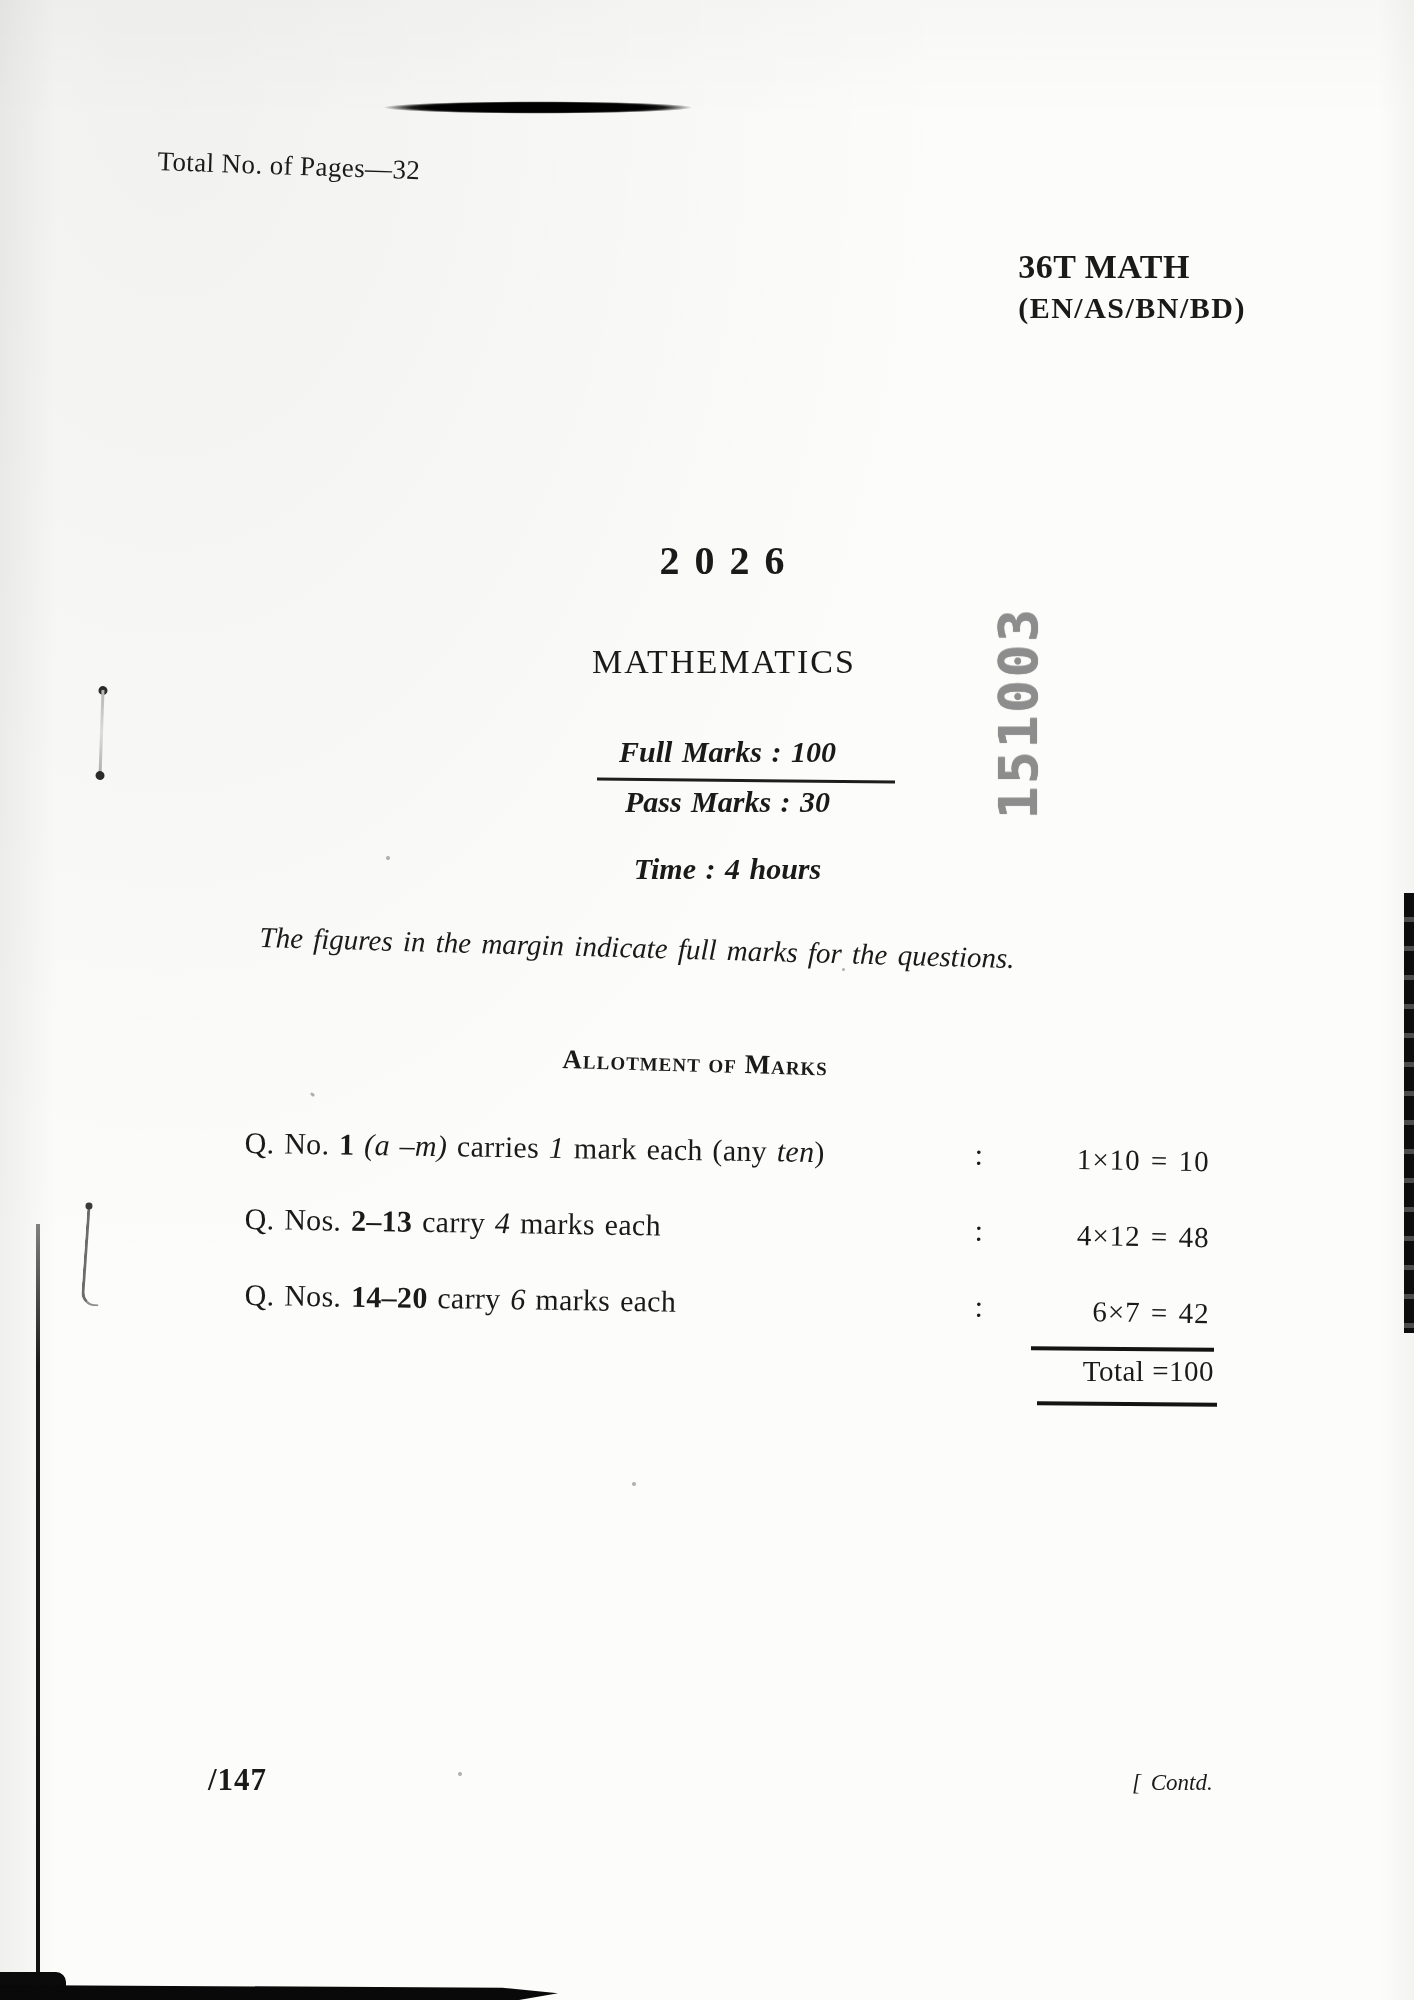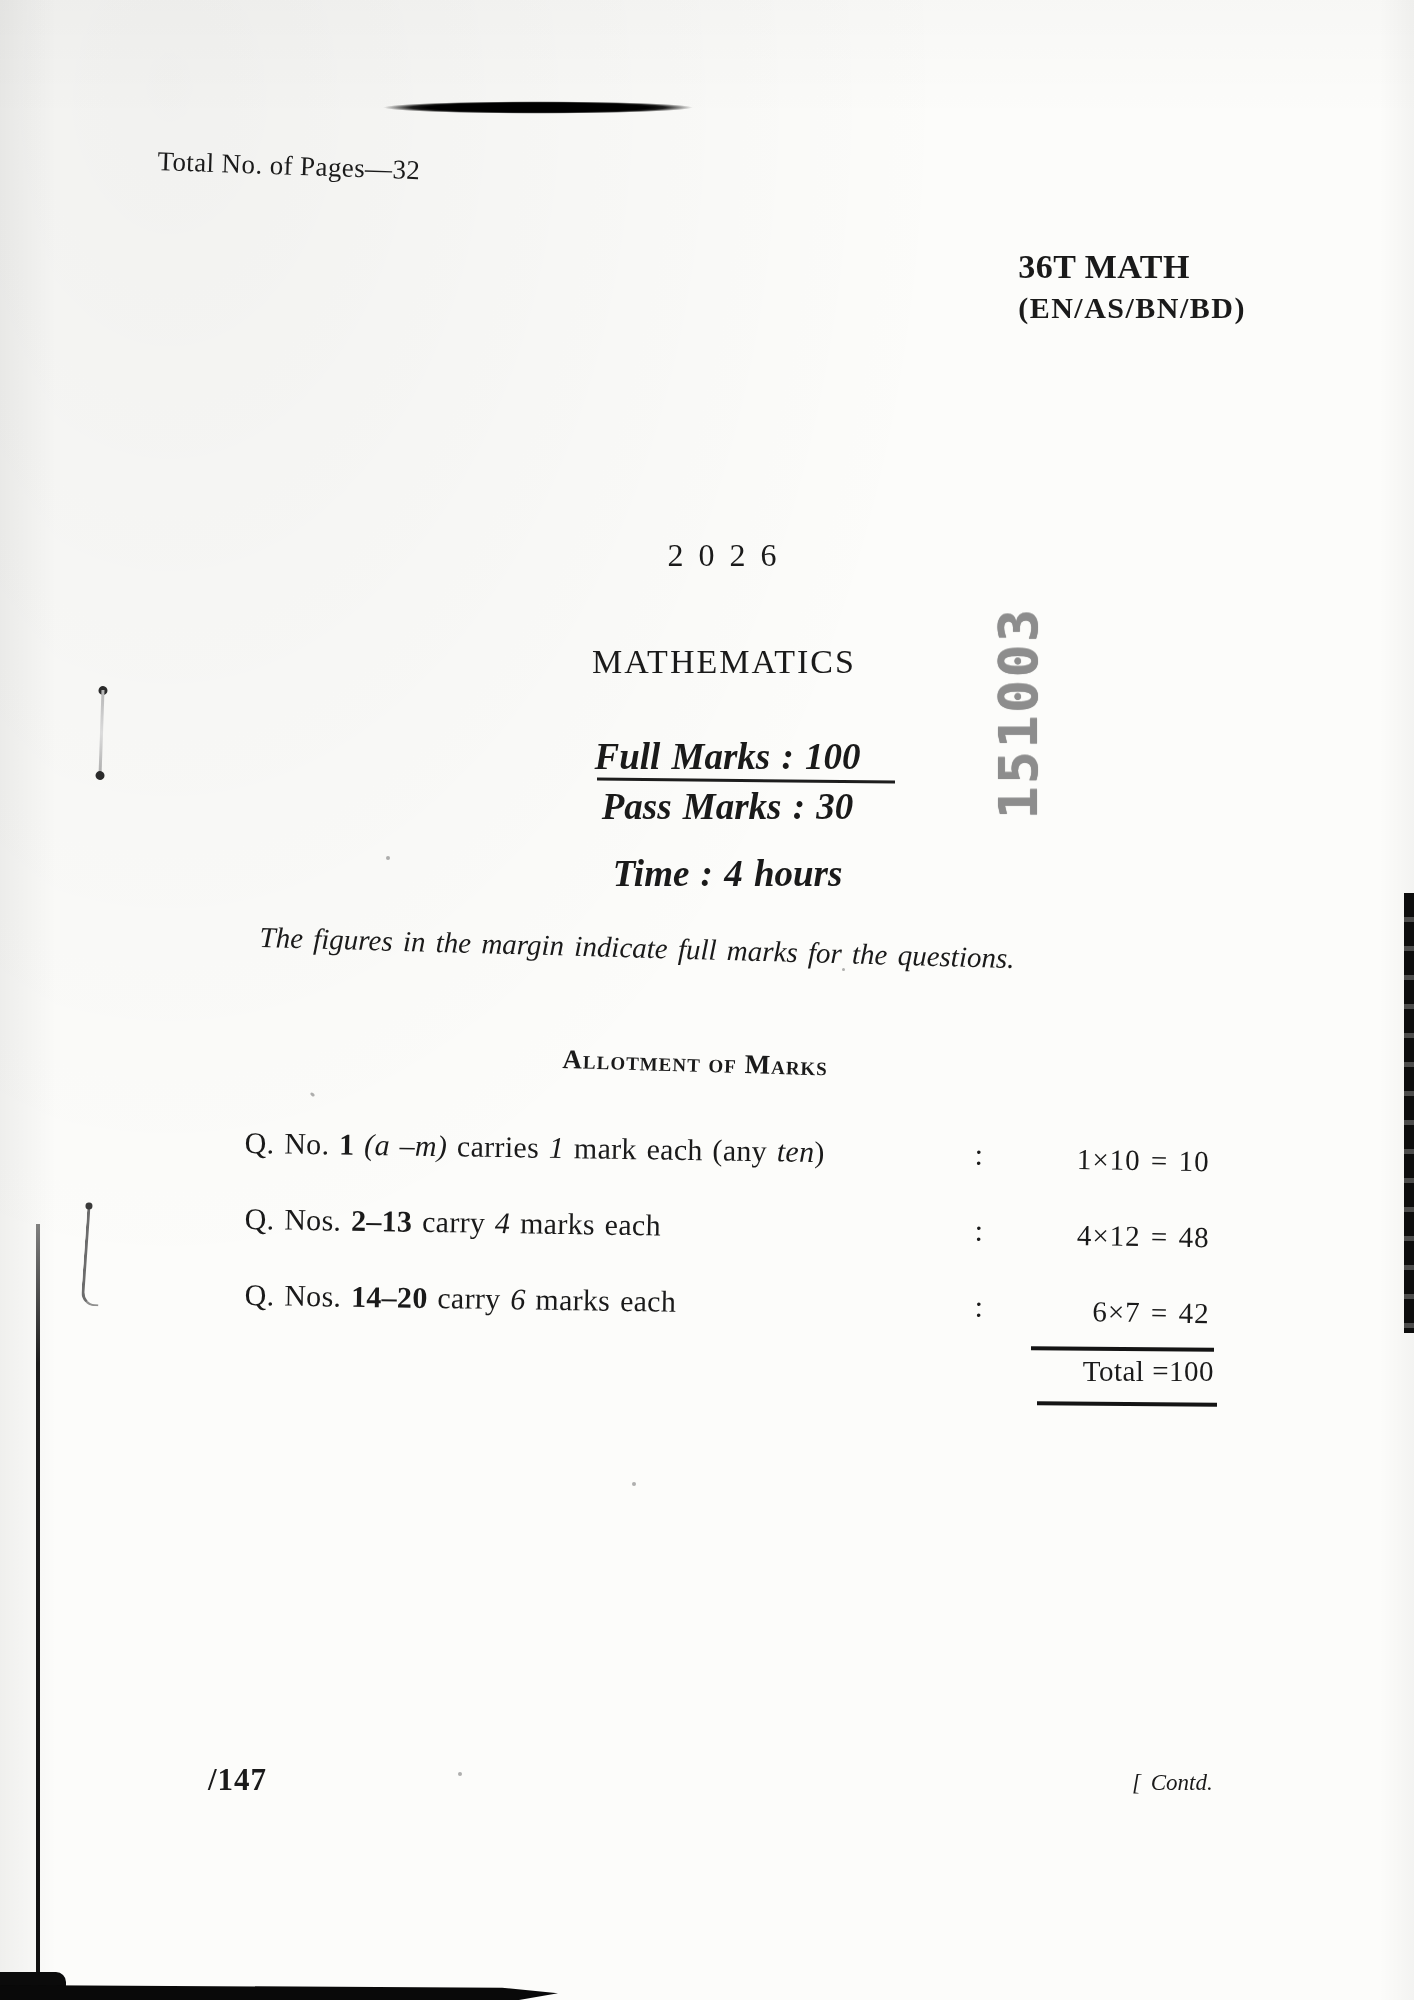--- a/index.html
+++ b/index.html
@@ -65,37 +65,37 @@
   .total-pages{
     position:absolute;left:158px;top:146px;font-size:27px;letter-spacing:.4px;
     transform:rotate(2deg);transform-origin:left top;white-space:nowrap;
   }
   .head-right{position:absolute;top:248px;right:168px;}
   .paper-code{font-size:34px;font-weight:bold;letter-spacing:.5px;}
   .lang-codes{font-size:30px;letter-spacing:1.5px;margin-top:5px;font-weight:bold;}
 
   .year{
     position:absolute;left:722px;top:537px;transform:translateX(-50%);
-    font-size:32px;font-weight:normal;letter-spacing:15px;padding-left:15px;white-space:nowrap;
+    font-size:40px;font-weight:bold;letter-spacing:15px;padding-left:15px;white-space:nowrap;
   }
   .subject{
     position:absolute;left:724px;top:643px;transform:translateX(-50%);
     font-size:34px;letter-spacing:2px;white-space:nowrap;
   }
   .stamp{
     position:absolute;left:1018px;top:713px;
     transform:translate(-50%,-50%) rotate(-90deg);
     font-family:"DejaVu Sans Mono", monospace;font-weight:bold;
     font-size:54px;letter-spacing:3px;color:#8d8d8d;
     text-shadow:0 0 1px #9a9a9a, 1px 0 0 rgba(120,120,120,.5);
     white-space:nowrap;
   }
   .full-marks,.pass-marks,.time-line{
     position:absolute;left:555px;width:345px;text-align:center;
-    font-size:37px;font-style:italic;font-weight:600;word-spacing:2px;white-space:nowrap;
+    font-size:30px;font-style:italic;font-weight:600;word-spacing:2px;white-space:nowrap;
   }
   .full-marks{top:735px;}
   .marks-rule{
     position:absolute;left:597px;top:779px;width:298px;height:2.5px;background:#1d1d1d;
     transform:rotate(.6deg);
   }
   .pass-marks{top:785px;}
   .time-line{top:852px;}
 
   .instruction{

